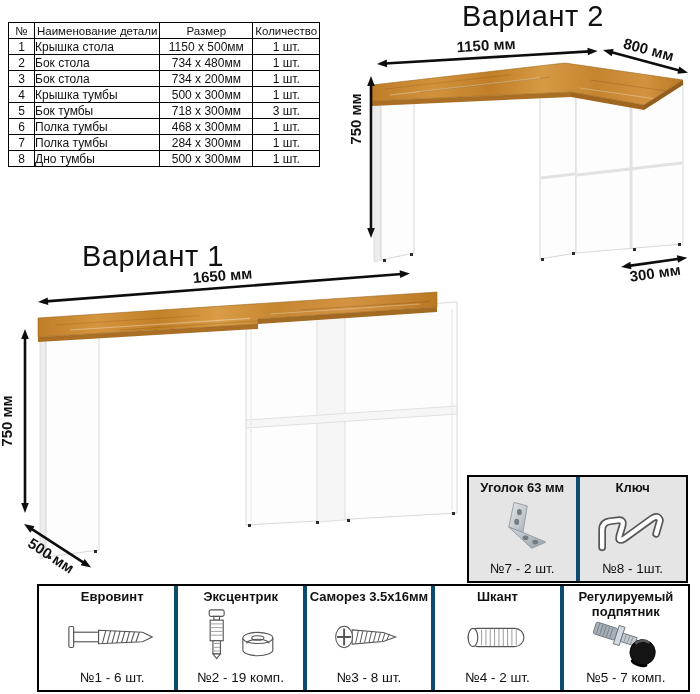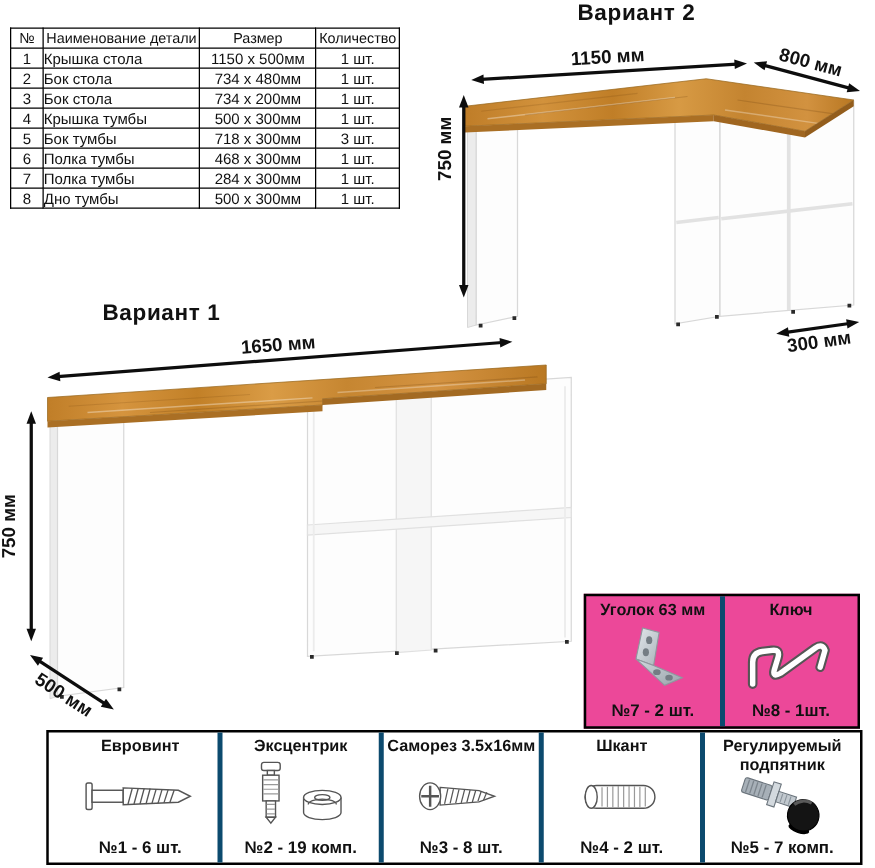--- a/index.html
+++ b/index.html
@@ -6,45 +6,45 @@
   .sheet{position:relative;width:700px;height:694px;background:#fff;overflow:hidden;
          font-family:"Liberation Sans",sans-serif;color:#111;}
   
   .parts-table{position:absolute;left:8px;top:22px;border-collapse:collapse;table-layout:fixed;background:#fff;}
   .parts-table td,.parts-table th{border:1.6px solid #000;font-weight:400;height:15px;padding:0 2px;
        white-space:nowrap;overflow:hidden;font-size:12px;text-align:center;vertical-align:middle;}
   .parts-table th{font-size:11.5px;}
   .c0{width:21px}.c1{width:118px}.c2{width:88px}.c3{width:60px}
   .parts-table td.cell-name{text-align:left;padding-left:0;}
   
-  .variant-title{position:absolute;font-weight:700;font-size:18px;letter-spacing:.5px;}
+  .variant-title{position:absolute;font-weight:400;font-size:29px;letter-spacing:.5px;}
   #v2-title{left:462px;top:0px;}
   #v1-title{left:82px;top:240px;}
   
   svg{display:block}
   svg text{font-family:"Liberation Sans",sans-serif;}
   .dim{font-weight:700;font-size:15px;fill:#111;}
   .aline{stroke:#0d0d0d;stroke-width:2.6;fill:none;}
   .ahead{fill:#0d0d0d;stroke:none;}
   .panel{fill:#fdfdfd;stroke:#d8d8d8;stroke-width:1;}
   .panel-edge{fill:#ececec;stroke:#d8d8d8;stroke-width:.8;}
   .inner-line{stroke:#e2e2e2;stroke-width:3;}
   .foot{fill:#2a2a2a;}
   
   #v2-drawing{position:absolute;left:350px;top:0px;}
   #v1-drawing{position:absolute;left:0px;top:240px;}
   
-  .acc-row{position:absolute;left:467px;top:475px;width:221px;height:108px;display:flex;border:2px solid #000;background:#ec4899;box-sizing:border-box;}
+  .acc-row{position:absolute;left:467px;top:475px;width:221px;height:108px;display:flex;border:2px solid #000;background:#e5e5e5;box-sizing:border-box;}
   .hw-row{position:absolute;left:37px;top:584px;width:653px;height:108px;display:flex;border:2px solid #000;background:#fff;box-sizing:border-box;padding-left:11px;}
   .hw-box{flex:1;display:flex;flex-direction:column;align-items:center;border-left:4px solid #0c4a6e;
           padding:4px 2px 5px;min-width:0;box-sizing:border-box;}
   .hw-box:first-child{border-left:none;}
   .hw-title{font-weight:700;font-size:13px;line-height:1.12;text-align:center;}
   .hw-fig{flex:1;display:flex;align-items:center;justify-content:center;min-height:0;}
-  .hw-count{font-weight:700;font-size:13.5px;white-space:nowrap;}
+  .hw-count{font-weight:400;font-size:13.5px;white-space:nowrap;}
   .oline{stroke:#555;stroke-width:1.2;fill:#fff;}
   .thin{stroke:#555;stroke-width:1.1;fill:none;}
 </style>
 </head>
 <body>
 
 <div class="sheet">
 
   <table class="parts-table">
     <tbody>

